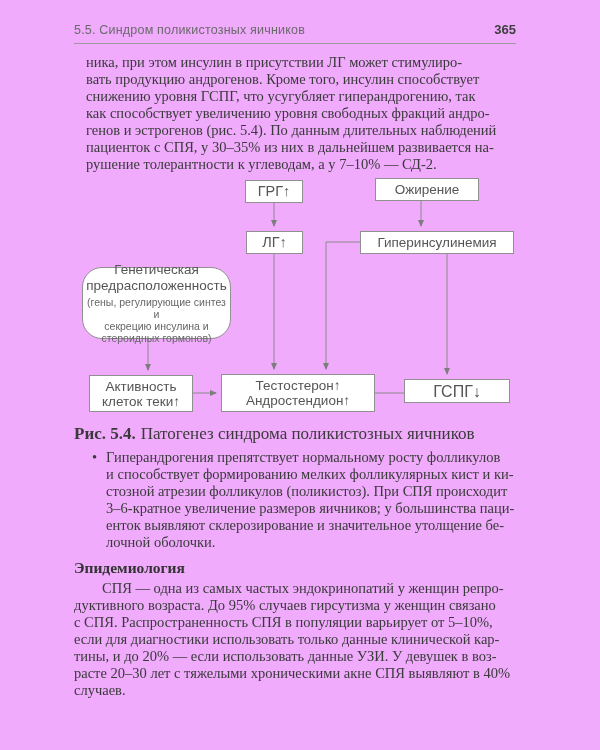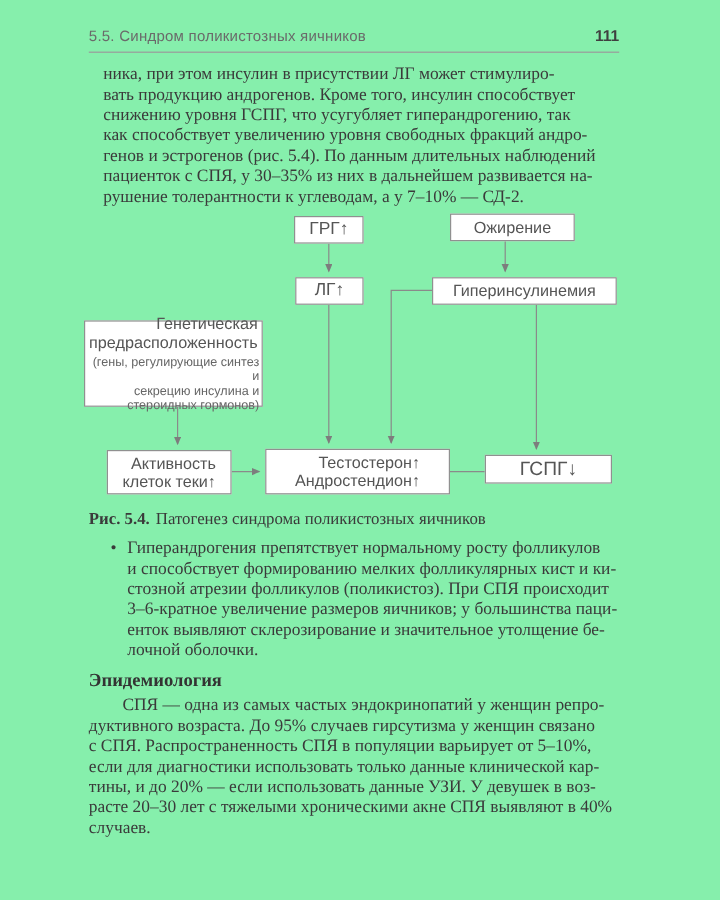--- a/index.html
+++ b/index.html
@@ -1,18 +1,18 @@
 <!DOCTYPE html>
 <html><head>
 <meta charset="utf-8">
 <style>
   html,body { margin:0; padding:0; background:#e9e9e9; }
   .page {
     position:relative; width:600px; height:750px; margin:0 auto;
-    background:#86efac; overflow:hidden;
+    background:#f0abfc; overflow:hidden;
     font-family:"Liberation Serif","DejaVu Serif",serif;
     color:#3a3a3a;
   }
   .content { margin:0 84px 0 74px; }
 
   
   .header {
     margin-top:22px; padding-bottom:6px;
     display:flex; justify-content:space-between; align-items:baseline;
     border-bottom:1.5px solid #9b9b9b;
@@ -32,55 +32,55 @@
   
   .diagram {
     position:relative; width:600px; height:242px; margin-top:2px;
     font-family:"Liberation Sans","DejaVu Sans",sans-serif;
   }
   .diagram svg { position:absolute; left:0; top:0; }
   .dbox {
     position:absolute; box-sizing:border-box;
     border:1px solid #909090; background:#fff;
     display:flex; align-items:center; justify-content:center;
-    text-align:right; white-space:pre-line;
+    text-align:center; white-space:pre-line;
     color:#555555; font-size:13.5px; line-height:15px;
   }
   .b-grg    { left:245px; top:5px;   width:58px;  height:23px; font-size:14.5px; }
   .b-obesity{ left:375px; top:3px;   width:104px;  height:23px; }
   .b-lg     { left:246px; top:56px;  width:57px;  height:23px; font-size:14.5px; }
   .b-hyper  { left:360px; top:56px;  width:154px; height:23px; }
-  .b-genetic{ left:70px;  top:92px;  width:149px; height:72px; flex-direction:column; padding:4px 2px; }
+  .b-genetic{ left:82px;  top:92px;  width:149px; height:72px; flex-direction:column; padding:4px 2px;border-radius:20px; }
   .b-theca  { left:89px;  top:200px; width:104px; height:37px; }
   .b-testo  { left:221px; top:199px; width:154px; height:38px; }
   .b-gspg   { left:404px; top:204px; width:106px;  height:24px; font-size:16px; }
   .g-title  { font-size:13.5px; line-height:15.5px; }
   .g-note   { font-size:10.5px; line-height:12px; margin-top:3px; color:#666; }
 
   
-  .caption { margin:8px 0 0 0; font-size:14px; line-height:18px; }
+  .caption { margin:8px 0 0 0; font-size:17px; line-height:18px; }
   .cap-label { font-weight:bold; margin-right:5px; }
 
   
   .bullet { display:flex; margin-top:6px; }
   .b-marker { margin-left:18px; margin-right:9px; font-size:14.5px; line-height:17px; }
   .b-text { text-align:justify; }
 
   
   .epi-h { margin:8px 0 2px 0; font-size:15.5px; font-weight:bold; color:#333; }
   .p2 { margin-top:3px; text-indent:28px; }
 </style>
 </head>
 <body>
 
 <div class="page">
   <div class="content">
     <div class="header">
       <span class="h-title">5.5. Синдром поликистозных яичников</span>
-      <span class="h-num">111</span>
+      <span class="h-num">365</span>
     </div>
 
     <p class="para p1">ника, при этом инсулин в присутствии ЛГ может стимулиро-
 вать продукцию андрогенов. Кроме того, инсулин способствует
 снижению уровня ГСПГ, что усугубляет гиперандрогению, так
 как способствует увеличению уровня свободных фракций андро-
 генов и эстрогенов (рис. 5.4). По данным длительных наблюдений
 пациенток с СПЯ, у 30–35% из них в дальнейшем развивается на-
 рушение толерантности к углеводам, а у 7–10% — СД-2.</p>
   </div>

